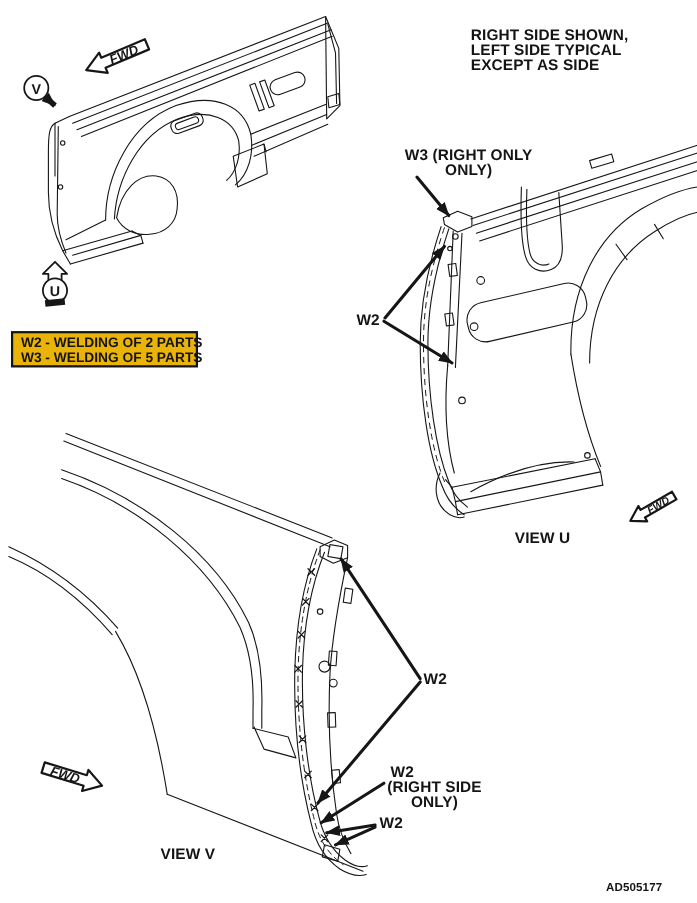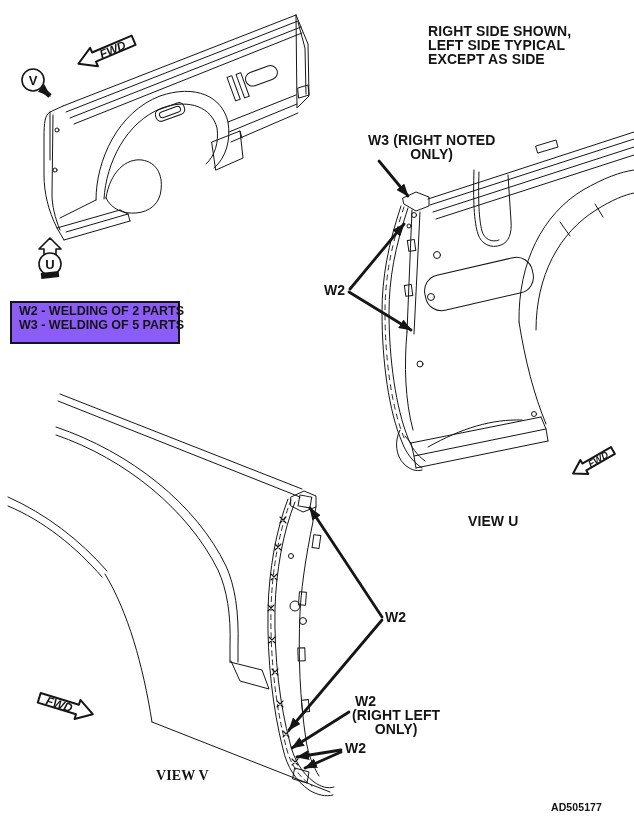--- a/index.html
+++ b/index.html
@@ -7,22 +7,22 @@
     position:relative;width:634px;height:821px;background:#ffffff;
     font-family:"Liberation Sans",sans-serif;overflow:hidden;
   }
   .page svg{position:absolute;left:0;top:0;}
   .lbl{
     position:absolute;color:#141414;font-weight:700;font-size:14px;
     line-height:14px;white-space:nowrap;letter-spacing:0.1px;
   }
   .lbl.small{font-size:10.5px;}
   .legend{
-    position:absolute;left:10px;top:301px;width:170px;height:43px;
-    border:2px solid #141414;background:#8b5cf6;box-sizing:border-box;
+    position:absolute;left:10px;top:301px;width:170px;height:33px;
+    border:2px solid #141414;background:#eab308;box-sizing:border-box;
     padding:1px 0 0 7px;color:#141414;font-weight:700;font-size:12.5px;line-height:14px;
     white-space:nowrap;
   }
 </style>
 </head>
 <body>
 
 <div class="page">
 
 <svg width="634" height="821" viewBox="0 0 634 821">
@@ -203,40 +203,40 @@
   </g>
 </svg>
 
   <div class="lbl" style="left:428px;top:24px;">
     <div>RIGHT SIDE SHOWN,</div>
     <div>LEFT SIDE TYPICAL</div>
     <div>EXCEPT AS SIDE</div>
   </div>
 
   <div class="lbl" style="left:368px;top:133px;">
-    <div>W3 (RIGHT NOTED</div>
+    <div>W3 (RIGHT ONLY</div>
     <div style="text-align:center;">ONLY)</div>
   </div>
 
   <div class="lbl" style="left:324px;top:283px;">W2</div>
 
   <div class="legend">
     <div>W2 - WELDING OF 2 PARTS</div>
     <div>W3 - WELDING OF 5 PARTS</div>
   </div>
 
-  <div class="lbl" style="left:468px;top:514px;">VIEW U</div>
+  <div class="lbl" style="left:468px;top:482px;">VIEW U</div>
 
   <div class="lbl" style="left:385px;top:610px;">W2</div>
 
   <div class="lbl" style="left:352px;top:694px;text-align:center;">
     <div style="text-align:left;padding-left:3px;">W2</div>
-    <div>(RIGHT LEFT</div>
+    <div>(RIGHT SIDE</div>
     <div>ONLY)</div>
   </div>
 
   <div class="lbl" style="left:345px;top:741px;">W2</div>
 
-  <div class="lbl" style="left:156px;top:769px;font-family:Liberation Serif, serif;">VIEW V</div>
+  <div class="lbl" style="left:146px;top:769px;">VIEW V</div>
 
   <div class="lbl small" style="left:551px;top:800px;">AD505177</div>
 
 </div>
 
 </body></html>

